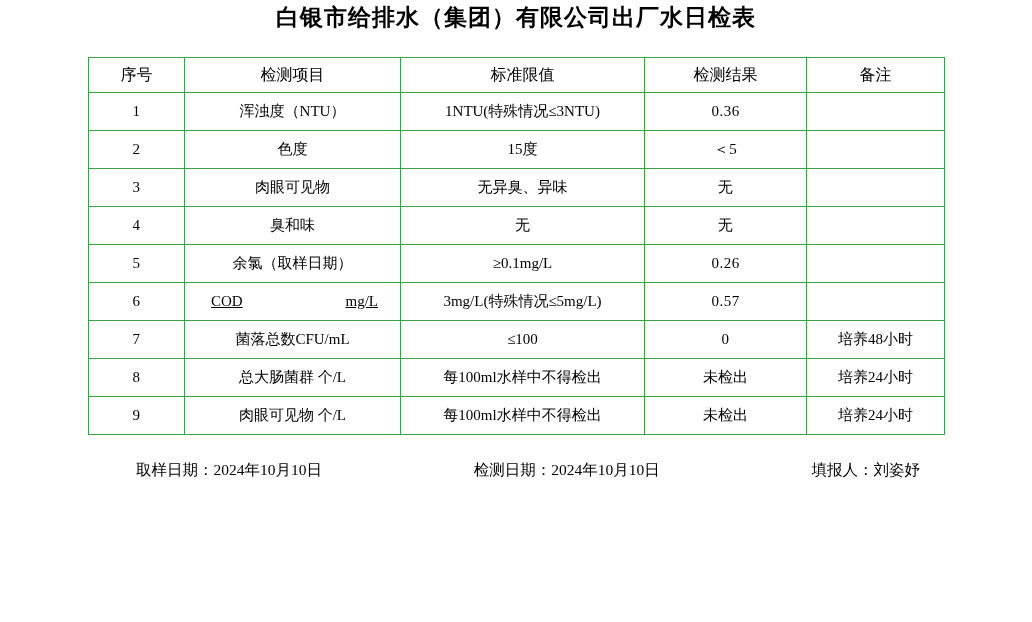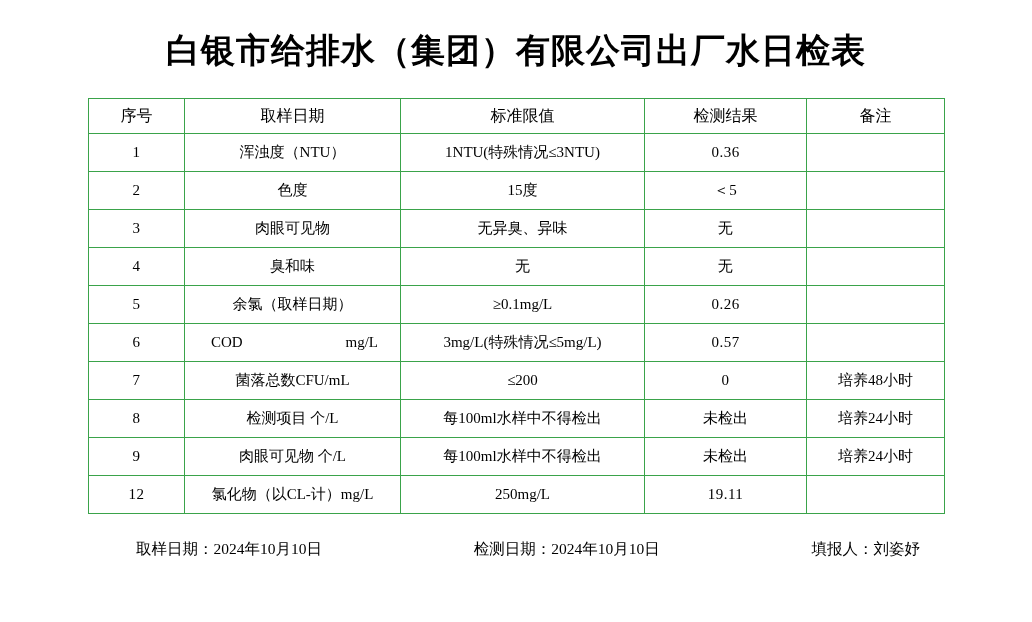--- a/index.html
+++ b/index.html
@@ -15,24 +15,24 @@
     overflow: hidden;
   }
   .page {
     position: relative;
     width: 1032px;
     height: 622px;
     box-sizing: border-box;
   }
   .title {
     text-align: center;
-    font-size: 34px;
+    font-size: 23px;
     font-weight: bold;
     letter-spacing: 1px;
-    padding-top: 28px;
+    padding-top: 2px;
     padding-bottom: 12px;
     font-family: "Liberation Serif", "DejaVu Serif", serif;
   }
   .table-wrap {
     padding: 12px 88px;
     box-sizing: border-box;
   }
   table.report {
     border-collapse: collapse;
     width: 856px;
@@ -62,20 +62,21 @@
   .cell-num {
     font-family: "Liberation Serif", "DejaVu Serif", serif;
     letter-spacing: 0.5px;
   }
   .cod-cell {
     display: flex;
     justify-content: space-between;
     align-items: center;
     padding: 0 18px 0 22px;
     box-sizing: border-box;
+    text-decoration: underline;
   }
   .footer {
     display: flex;
     justify-content: space-between;
     align-items: center;
     width: 856px;
     margin: 0 auto;
     padding: 13px 6px 0 6px;
     box-sizing: border-box;
     font-size: 15.5px;
@@ -99,21 +100,21 @@
       <colgroup>
         <col class="c-no">
         <col class="c-item">
         <col class="c-std">
         <col class="c-res">
         <col class="c-rem">
       </colgroup>
       <thead>
         <tr>
           <th>序号</th>
-          <th>取样日期</th>
+          <th>检测项目</th>
           <th>标准限值</th>
           <th>检测结果</th>
           <th>备注</th>
         </tr>
       </thead>
       <tbody>
 
         <tr>
           <td class="cell-num">1</td>
           <td>浑浊度（NTU）</td>
@@ -163,50 +164,43 @@
             </div>
           </td>
           <td>3mg/L(特殊情况≤5mg/L)</td>
           <td class="cell-num">0.57</td>
           <td></td>
         </tr>
 
         <tr>
           <td class="cell-num">7</td>
           <td>菌落总数CFU/mL</td>
-          <td>≤200</td>
+          <td>≤100</td>
           <td class="cell-num">0</td>
           <td>培养48小时</td>
         </tr>
 
         <tr>
           <td class="cell-num">8</td>
-          <td>检测项目 个/L</td>
+          <td>总大肠菌群 个/L</td>
           <td>每100ml水样中不得检出</td>
           <td>未检出</td>
           <td>培养24小时</td>
         </tr>
 
         <tr>
           <td class="cell-num">9</td>
           <td>肉眼可见物 个/L</td>
           <td>每100ml水样中不得检出</td>
           <td>未检出</td>
           <td>培养24小时</td>
         </tr>
 
 
 
-        <tr>
-          <td class="cell-num">12</td>
-          <td>氯化物（以CL-计）mg/L</td>
-          <td>250mg/L</td>
-          <td class="cell-num">19.11</td>
-          <td></td>
-        </tr>
 
 
       </tbody>
     </table>
   </div>
 
   <div class="footer">
     <div class="f-left">取样日期：2024年10月10日</div>
     <div class="f-mid">检测日期：2024年10月10日</div>
     <div class="f-right">填报人：刘姿妤</div>

